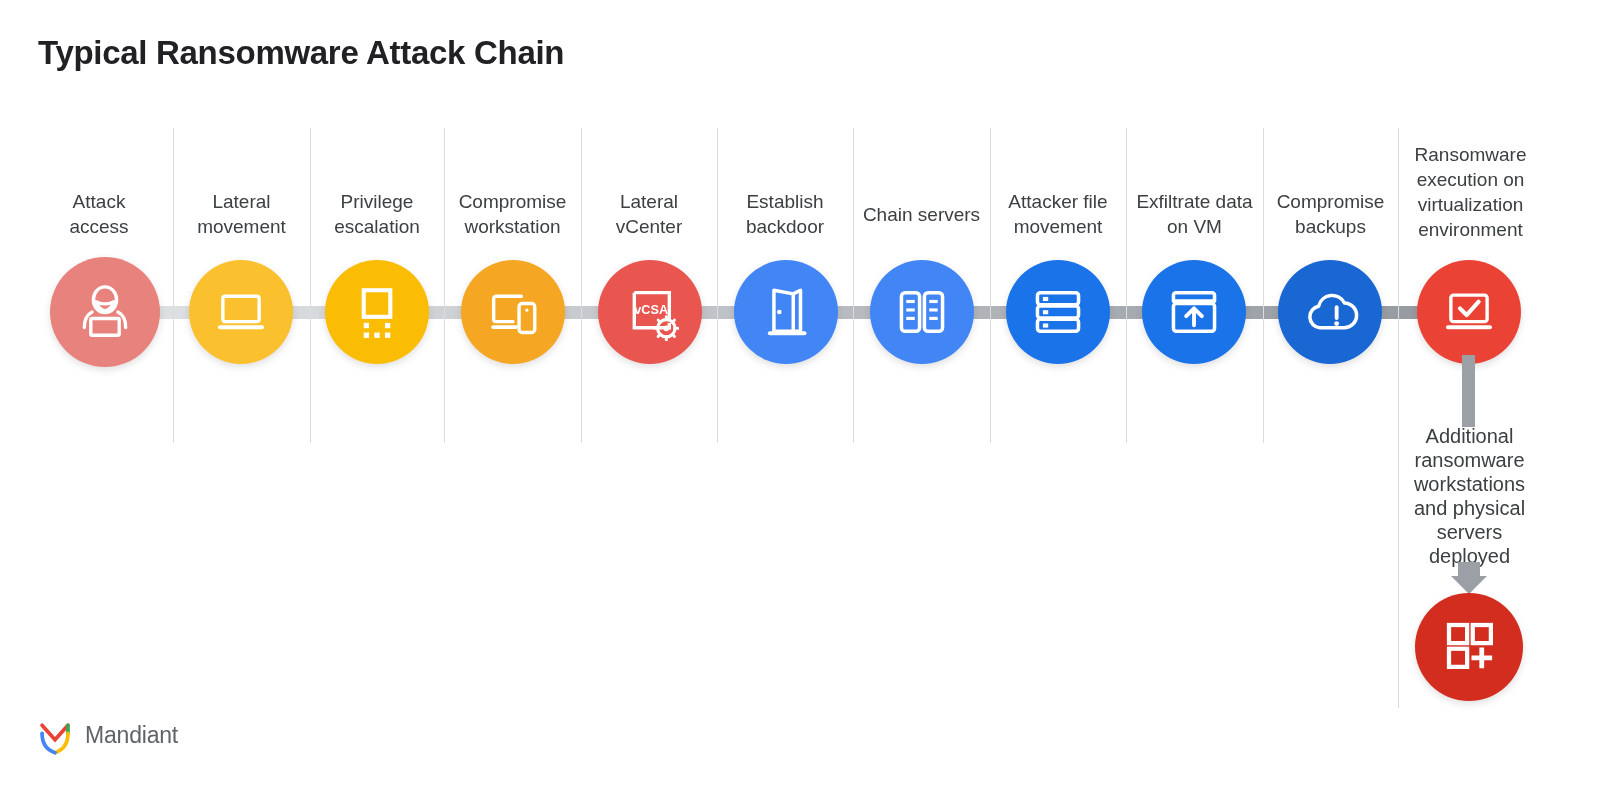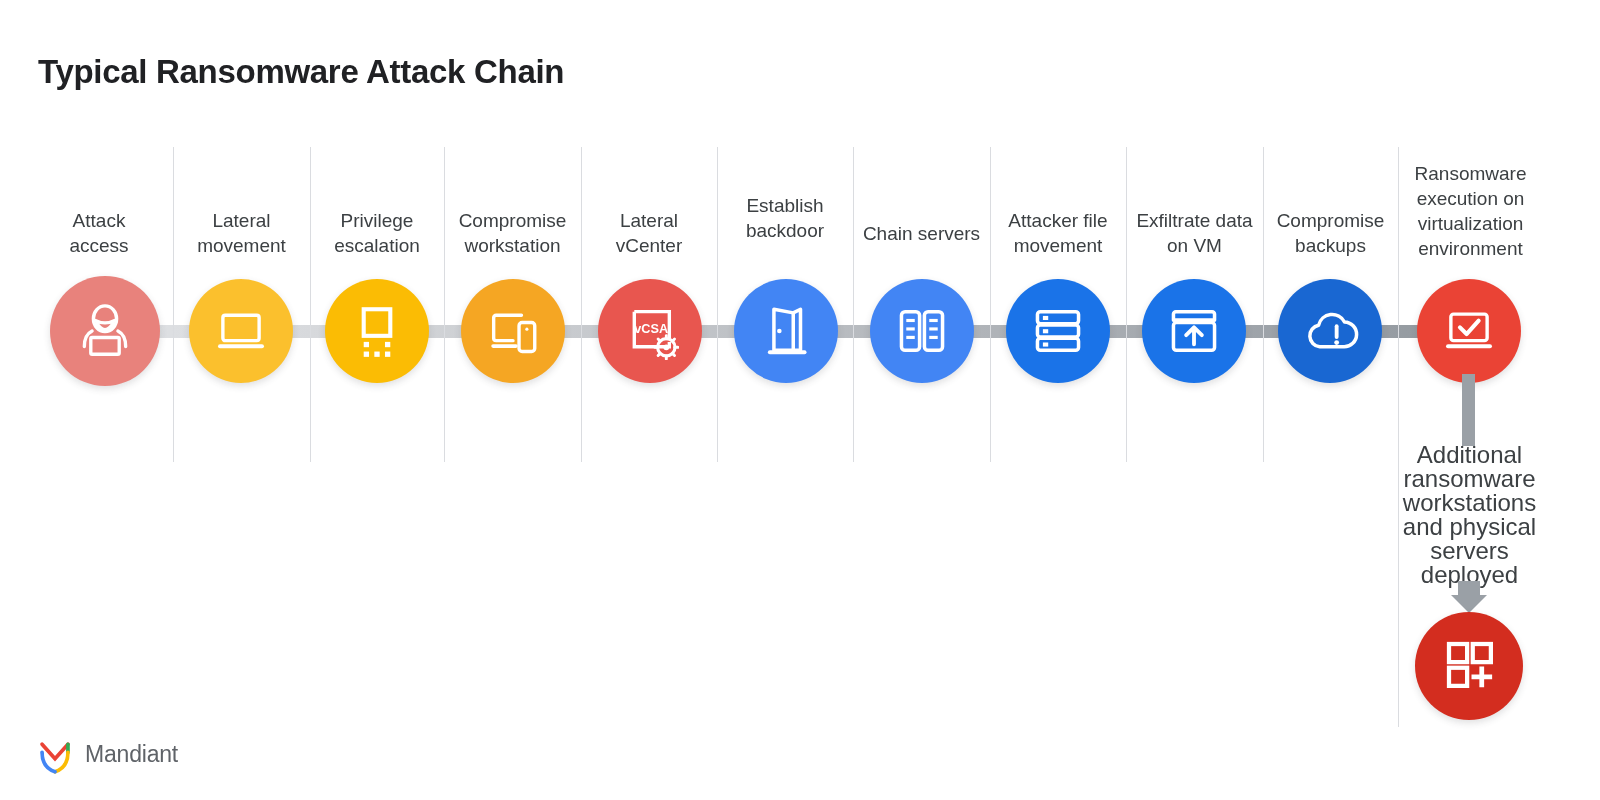--- a/index.html
+++ b/index.html
@@ -3,21 +3,21 @@
 <meta charset="utf-8">
 <title>Typical Ransomware Attack Chain</title>
 <style>
   * { box-sizing: border-box; margin: 0; padding: 0; }
   html, body {
     width: 1600px; height: 800px;
     background: #ffffff;
     font-family: "Liberation Sans", sans-serif;
     overflow: hidden;
   }
-  #canvas { position: relative; width: 1600px; height: 596px; margin-top: 19px; }
+  #canvas { position: relative; width: 1600px; height: 596px; }
 
   
   #title {
     position: absolute;
     left: 38px; top: 34px;
     font-size: 33px;
     font-weight: bold;
     color: #202124;
     letter-spacing: -0.3px;
     white-space: nowrap;
@@ -70,21 +70,21 @@
     position: absolute;
     left: 1462px; top: 355px;
     width: 13px; height: 72px;
     background: #9aa0a6;
   }
   #branch-label {
     position: absolute;
     left: 1392px; top: 424px;
     width: 155px;
     text-align: center;
-    font-size: 24px;
+    font-size: 20px;
     line-height: 24px;
     color: #3c4043;
     white-space: pre-line;
   }
   #branch-arrow {
     position: absolute;
     left: 1451px; top: 562px;
     width: 36px; height: 32px;
   }
   #branch-node {
@@ -215,21 +215,21 @@
                     <line x1="5" y1="5" x2="6.8" y2="6.8"></line>
                     <line x1="6.8" y1="-6.8" x2="5" y2="-5"></line>
                     <line x1="-5" y1="5" x2="-6.8" y2="6.8"></line>
                   </g>
                 </g>
               </svg>
             </span>
           </div>
         </div>
         <div class="stage" style="left: 717px; width: 136px;">
-          <div class="stage-label" style="top: 46px;">Establish
+          <div class="stage-label" style="top: 61px;">Establish
 backdoor</div>
           <div class="node" style="width: 104px; height: 104px; background: rgb(66, 133, 244); left: 17px; top: 132px;">
             <span>
               <svg viewBox="0 0 48 48" width="58" height="58">
                 <path d="M14 6 L30 9 V40 H14 Z" fill="none" stroke="white" stroke-width="2.9" stroke-linejoin="round"></path>
                 <path d="M30 9 L36 6 V40 H30" fill="none" stroke="white" stroke-width="2.9" stroke-linejoin="round"></path>
                 <circle cx="18.5" cy="24" r="1.9" fill="white"></circle>
                 <rect x="9" y="40" width="32" height="3.2" rx="1.6" fill="white"></rect>
               </svg>
             </span>

